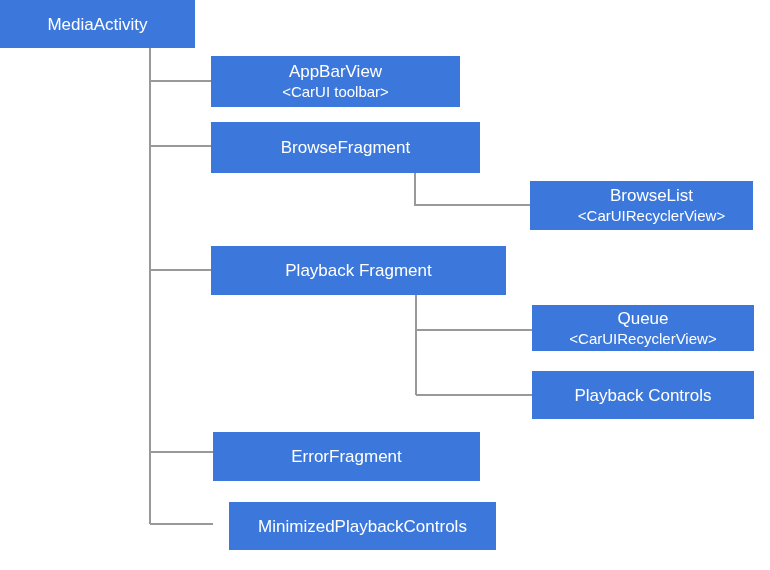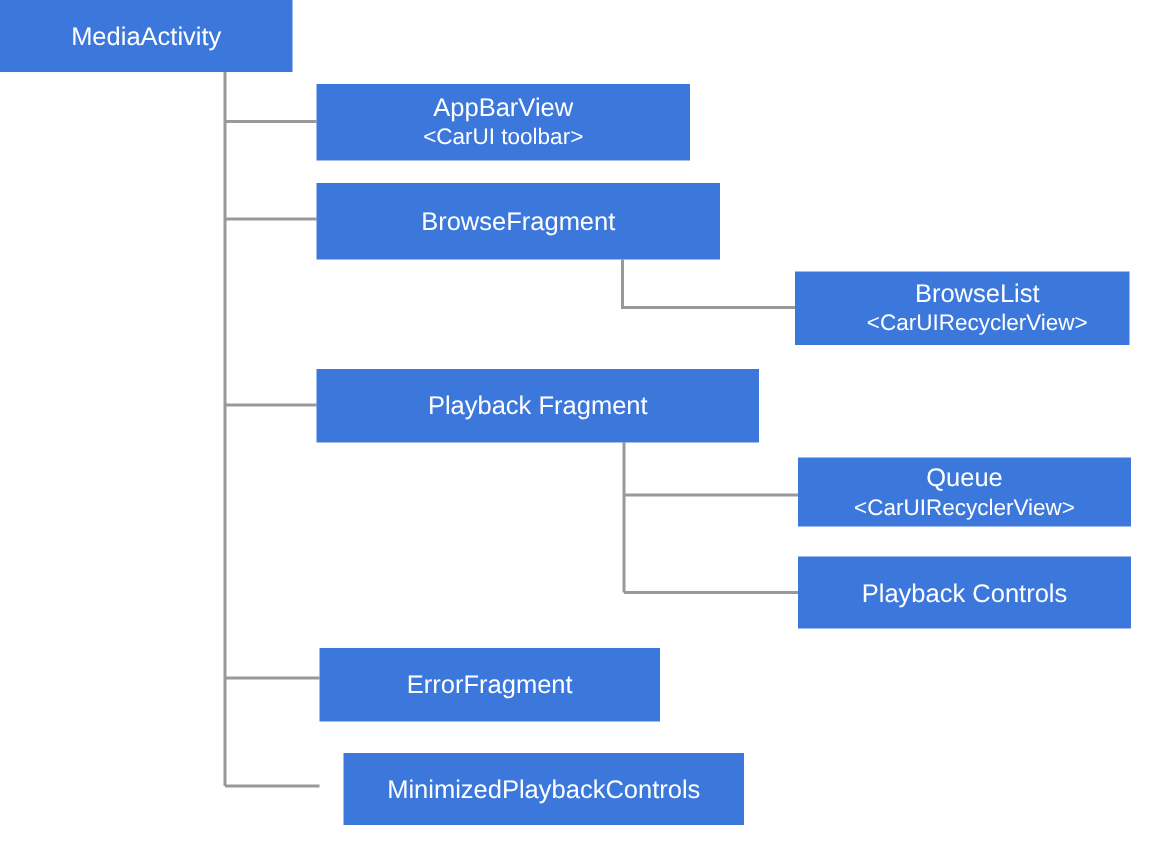--- a/index.html
+++ b/index.html
@@ -40,21 +40,21 @@
     white-space: nowrap;
   }
   
   #n-media-activity            { left:   0px; top:   0px; width: 195px; height: 48px; text-align: right; }
   #n-app-bar-view              { left: 211px; top:  56px; width: 249px; height: 51px; }
   #n-browse-fragment           { left: 211px; top: 122px; width: 269px; height: 51px; }
   #n-browse-list               { left: 530px; top: 181px; width: 223px; height: 49px; padding-left: 20px; }
   #n-playback-fragment         { left: 211px; top: 246px; width: 295px; height: 49px; }
   #n-queue                     { left: 532px; top: 305px; width: 222px; height: 46px; }
   #n-playback-controls         { left: 532px; top: 371px; width: 222px; height: 48px; }
-  #n-error-fragment            { left: 213px; top: 432px; width: 227px; height: 49px; }
+  #n-error-fragment            { left: 213px; top: 432px; width: 267px; height: 49px; }
   #n-minimized-playback-controls { left: 213px; top: 502px; width: 267px; height: 48px; margin-left: 16px; }
 </style>
 </head>
 <body>
 
 <div id="canvas">
 
   <svg id="connectors" viewBox="0 0 770 570" xmlns="http://www.w3.org/2000/svg">
     <g stroke="#999999" stroke-width="2" fill="none">
       <path d="M150 48 L150 524"></path>

